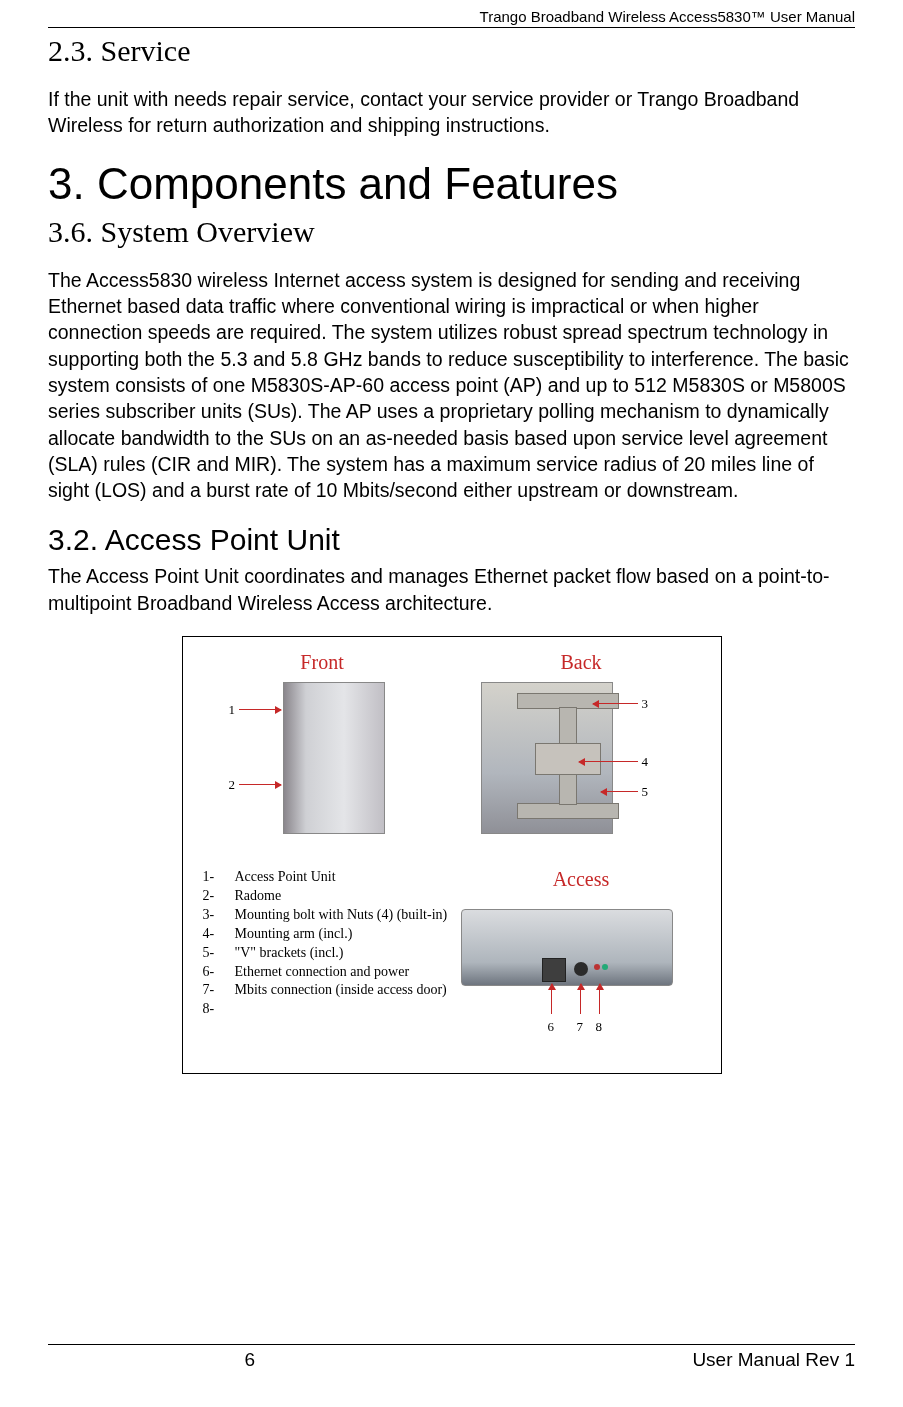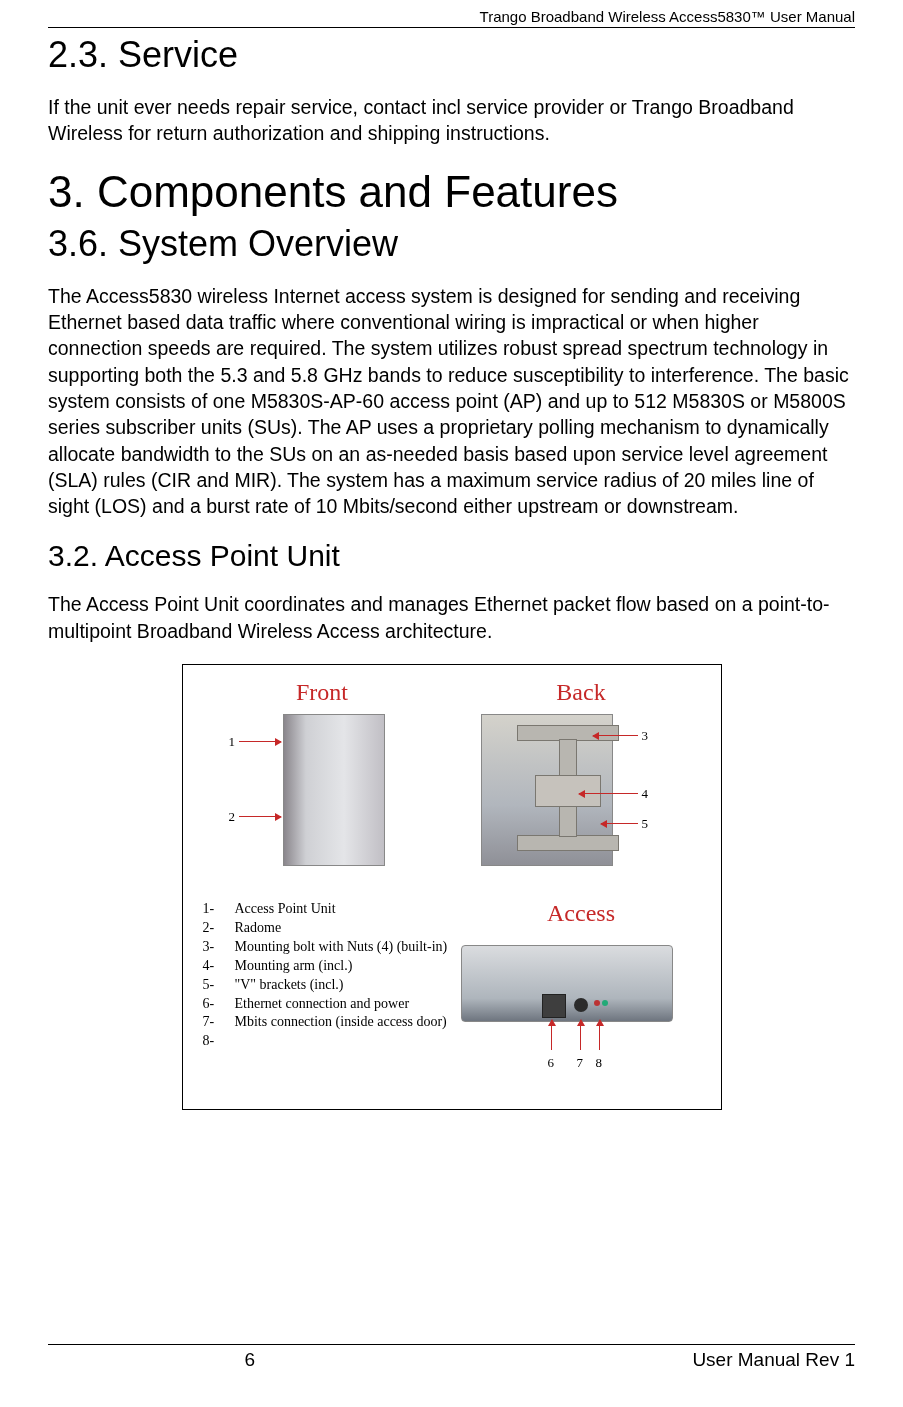--- a/index.html
+++ b/index.html
@@ -18,62 +18,63 @@
     position: relative;
   }
   .header-line {
     border-bottom: 1.5px solid #000;
     text-align: right;
     font-size: 15px;
     padding-bottom: 2px;
     padding-top: 8px;
   }
   .h-section {
-    font-size: 36px;
+    font-size: 30px;
     font-weight: normal;
     margin-top: 6px;
     margin-bottom: 18px;
+    font-family: Liberation Serif, serif;
   }
   .body-text {
     font-size: 19.5px;
     line-height: 1.35;
     margin-bottom: 20px;
   }
   .h-chapter {
     font-size: 44px;
     font-weight: normal;
     margin-top: 10px;
     margin-bottom: 0;
   }
   .h-subsection {
     font-size: 30px;
     font-weight: normal;
     margin-top: 18px;
-    margin-bottom: 18px;
+    margin-bottom: 6px;
   }
   .diagram-box {
     border: 1.5px solid #000;
     width: 540px;
     margin: 20px auto 0 auto;
     padding: 14px 20px 14px 20px;
     box-sizing: border-box;
   }
   .diagram-top {
     display: flex;
     justify-content: space-between;
     margin-bottom: 6px;
   }
   .diag-col {
     width: 48%;
   }
   .diag-label {
     color: #c62828;
     font-family: "Times New Roman", serif;
     text-align: center;
-    font-size: 24px;
+    font-size: 20px;
     margin-bottom: 8px;
   }
   .front-panel {
     position: relative;
     height: 180px;
   }
   .front-image {
     position: absolute;
     left: 80px;
     top: 0;
@@ -221,21 +222,21 @@
 </head>
 <body>
 
 <div class="page">
 
   <div class="header-line">
     <span>Trango Broadband Wireless Access5830™  User Manual</span>
   </div>
 
   <div class="h-section">2.3. Service</div>
-  <div class="body-text">If the unit ever needs repair service, contact incl service provider or Trango Broadband Wireless for return authorization and shipping instructions.</div>
+  <div class="body-text">If the unit with needs repair service, contact your service provider or Trango Broadband Wireless for return authorization and shipping instructions.</div>
 
   <div class="h-chapter">3.  Components and Features</div>
 
   <div class="h-section">3.6.  System Overview</div>
   <div class="body-text">The Access5830 wireless Internet access system is designed for sending and receiving Ethernet based data traffic where conventional wiring is impractical or when higher connection speeds are required.  The system utilizes robust spread spectrum technology in supporting both the 5.3 and 5.8 GHz bands to reduce susceptibility to interference. The basic system consists of one M5830S-AP-60 access point (AP) and up to 512 M5830S or M5800S series subscriber units (SUs).  The AP uses a proprietary polling mechanism to dynamically allocate bandwidth to the SUs on an as-needed basis based upon service level agreement (SLA) rules (CIR and MIR).  The system has a maximum service radius of 20 miles line of sight (LOS) and a burst rate of 10 Mbits/second either upstream or downstream.</div>
 
   <div class="h-subsection">3.2.  Access Point Unit</div>
   <div class="body-text" style="margin-bottom:10px;">The Access Point Unit coordinates and manages Ethernet packet flow based on a point-to-multipoint Broadband Wireless Access architecture.</div>
 
   <div class="diagram-box">

